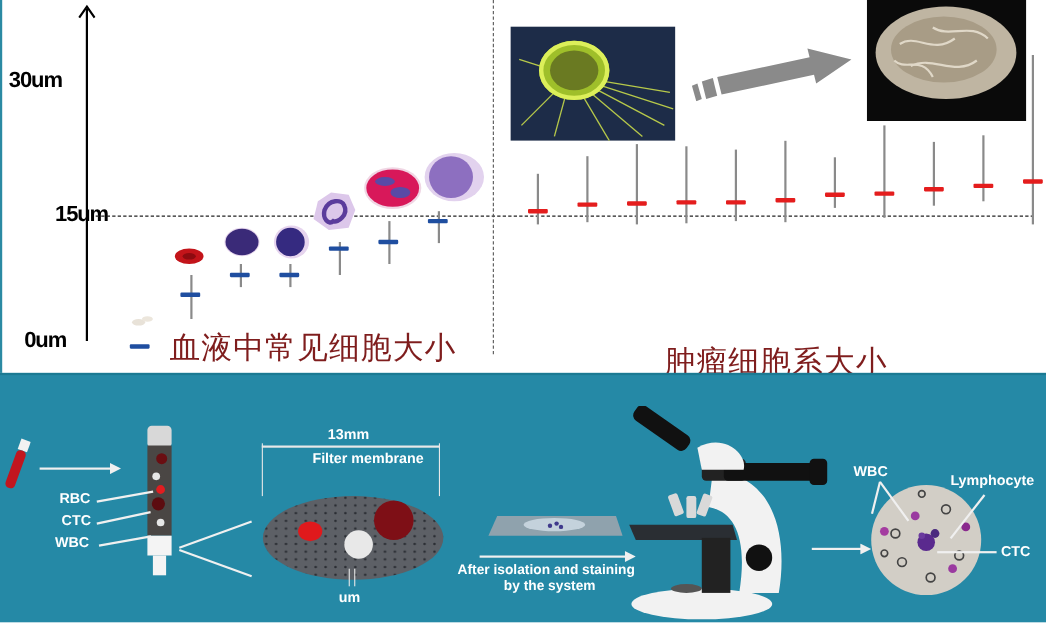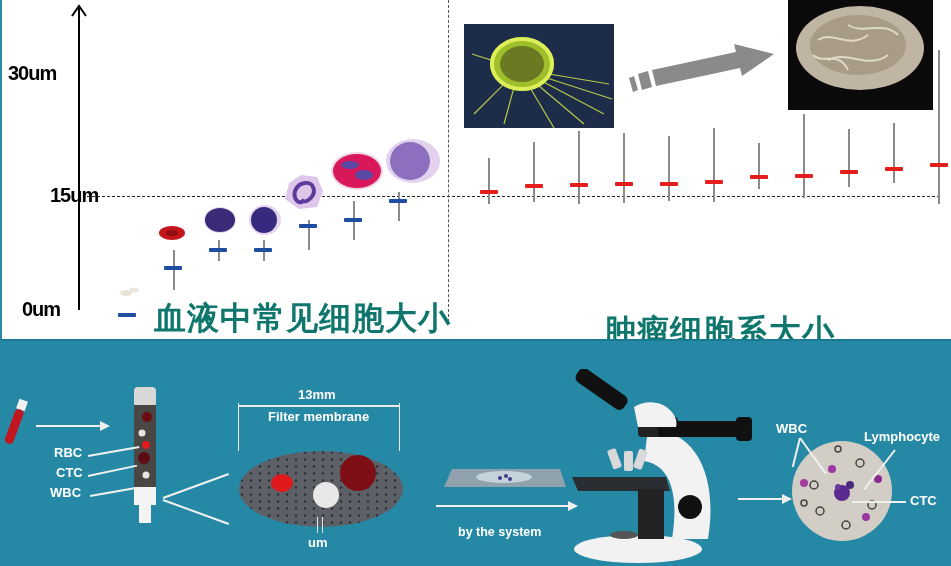--- a/index.html
+++ b/index.html
@@ -5,21 +5,21 @@
   html,body{margin:0;padding:0;}
   body{width:951px;height:566px;position:relative;overflow:hidden;background:#ffffff;font-family:"Liberation Sans",sans-serif;}
   .top{position:absolute;left:0;top:0;width:951px;height:339px;background:#fff;border-left:2px solid #2b8aa3;box-sizing:border-box;}
   .bottom{position:absolute;left:0;top:339px;width:951px;height:227px;background:#2589a6;border-top:2px solid #1b7a93;box-sizing:border-box;}
   .abs{position:absolute;}
   .ylabel{position:absolute;color:#000000;font-weight:bold;font-size:20px;letter-spacing:-1px;}
   .axis{position:absolute;left:76px;top:8px;width:2px;height:302px;background:#000;}
   .axis-arrow{position:absolute;left:69px;top:4px;width:16px;height:16px;}
   .hline{position:absolute;left:85px;top:196px;width:853px;height:0;border-top:1.5px dashed #222;}
   .vsep{position:absolute;left:446px;top:0;width:0;height:322px;border-left:1.5px dashed #555;}
-  .title-cn{position:absolute;font-weight:bold;font-size:32px;color:#0f766e;letter-spacing:1px;}
+  .title-cn{position:absolute;font-weight:normal;font-size:28px;color:#7f1d1d;letter-spacing:1px;}
   .marker-v{position:absolute;width:2px;background:#8a8a8a;}
   .marker-h-blue{position:absolute;width:18px;height:4px;background:#1f4ea0;border-radius:1px;}
   .marker-h-red{position:absolute;width:18px;height:4px;background:#e41d1d;border-radius:1px;}
   .wlabel{position:absolute;color:#fff;font-weight:bold;font-size:13px;}
   .wline{position:absolute;height:2px;background:#f0f0f0;transform-origin:left center;}
 </style>
 </head>
 <body>
 
 <div class="top">
@@ -196,21 +196,21 @@
   <div class="wline" style="left:88px;top:134px;width:50px;transform:rotate(-12deg);"></div>
   <div class="wline" style="left:90px;top:154px;width:48px;transform:rotate(-10deg);"></div>
 
   <div class="wline" style="left:163px;top:156px;width:70px;transform:rotate(-20deg);"></div>
   <div class="wline" style="left:163px;top:158px;width:70px;transform:rotate(20deg);"></div>
 
   <div class="wlabel" style="left:298px;top:46px;">13mm</div>
   <div class="abs" style="left:238px;top:64px;width:162px;height:2px;background:#e8e8e8;"></div>
   <div class="abs" style="left:238px;top:62px;width:1px;height:48px;background:#e8e8e8;"></div>
   <div class="abs" style="left:399px;top:62px;width:1px;height:48px;background:#e8e8e8;"></div>
-  <div class="wlabel" style="left:268px;top:68px;">Filter membrane</div>
+  <div class="wlabel" style="left:284px;top:68px;">Filter membrane</div>
 
   <svg class="abs" style="left:238px;top:108px;" width="166" height="80">
     <defs>
       <pattern id="holes" width="9" height="7" patternUnits="userSpaceOnUse">
         <circle cx="4" cy="3.5" r="1.2" fill="#2a2d33"></circle>
       </pattern>
     </defs>
     <ellipse cx="83" cy="40" rx="82" ry="38" fill="#5d6066"></ellipse>
     <ellipse cx="83" cy="40" rx="82" ry="38" fill="url(#holes)"></ellipse>
     <ellipse cx="44" cy="34" rx="11" ry="9" fill="#e0191c"></ellipse>
@@ -225,20 +225,21 @@
     <polygon points="10,2 118,2 124,20 2,20" fill="#8fa2ad"></polygon>
     <ellipse cx="62" cy="10" rx="28" ry="6" fill="#c4d2dc"></ellipse>
     <circle cx="58" cy="11" r="2" fill="#3f3a8c"></circle>
       <circle cx="64" cy="9" r="2" fill="#3f3a8c"></circle>
       <circle cx="68" cy="12" r="2" fill="#3f3a8c"></circle>
   </svg>
   <div class="wline" style="left:436px;top:164px;width:134px;"></div>
   <svg class="abs" style="left:568px;top:160px;" width="10" height="10">
       <polygon points="0,0 10,5 0,10" fill="#f0f0f0"></polygon>
     </svg>
+  <div class="wlabel" style="left:416px;top:170px;font-size:12.5px;">After isolation and staining</div>
   <div class="wlabel" style="left:458px;top:184px;font-size:12.5px;">by the system</div>
 
   <svg class="abs" style="left:568px;top:28px;" width="190" height="198">
     <ellipse cx="70" cy="180" rx="64" ry="14" fill="#f2f2f2"></ellipse>
     <path d="M80,60 C130,60 150,110 140,170 L104,170 C112,120 100,96 76,92 Z" fill="#f2f2f2"></path>
     <rect x="70" y="48" width="40" height="20" rx="4" fill="#222"></rect>
     <rect x="90" y="52" width="88" height="16" rx="4" fill="#111"></rect>
     <rect x="168" y="48" width="16" height="24" rx="4" fill="#111"></rect>
     <g transform="rotate(35 30 20)">
         <rect x="4" y="10" width="58" height="16" rx="6" fill="#111"></rect>

